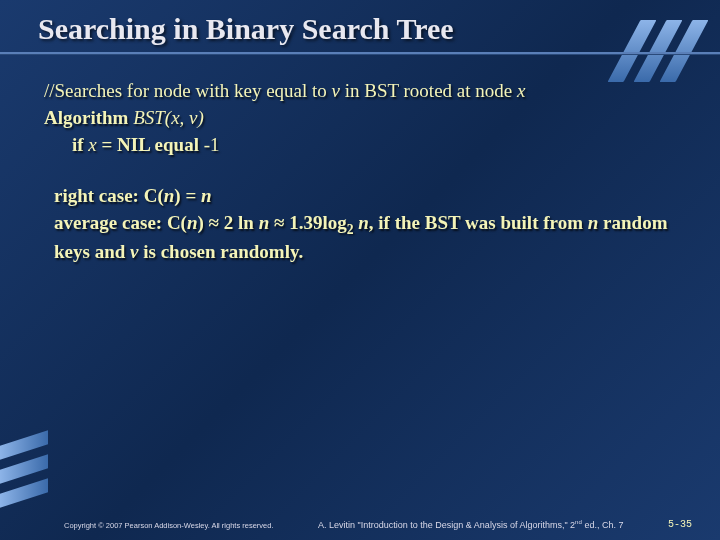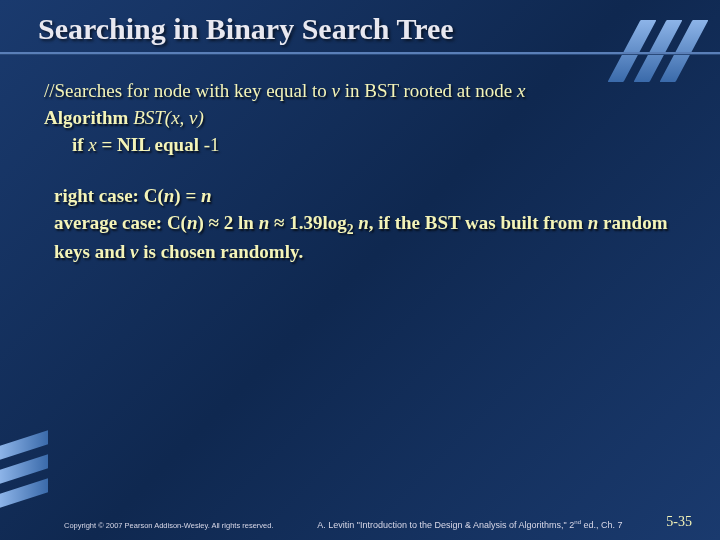--- a/index.html
+++ b/index.html
@@ -91,21 +91,21 @@
     width: 100%;
     padding: 0 28px 0 64px;
     display: flex;
     align-items: flex-end;
     justify-content: space-between;
     color: #d8d8e8;
     font-family: Arial, sans-serif;
   }
   .copyright { font-size: 7.5px; }
   .citation { font-size: 9px; flex: 1; text-align: center; padding: 0 8px; }
-  .pagenum { font-size: 14px; color: #f4f4b8; font-family: Liberation Serif, serif; }
+  .pagenum { font-size: 10px; color: #f4f4b8; font-family: Liberation Mono, monospace; }
 </style>
 </head>
 <body>
 
 <div class="slide">
 
   <div class="stripes-tr">
     <span></span>
       <span></span>
       <span></span>

